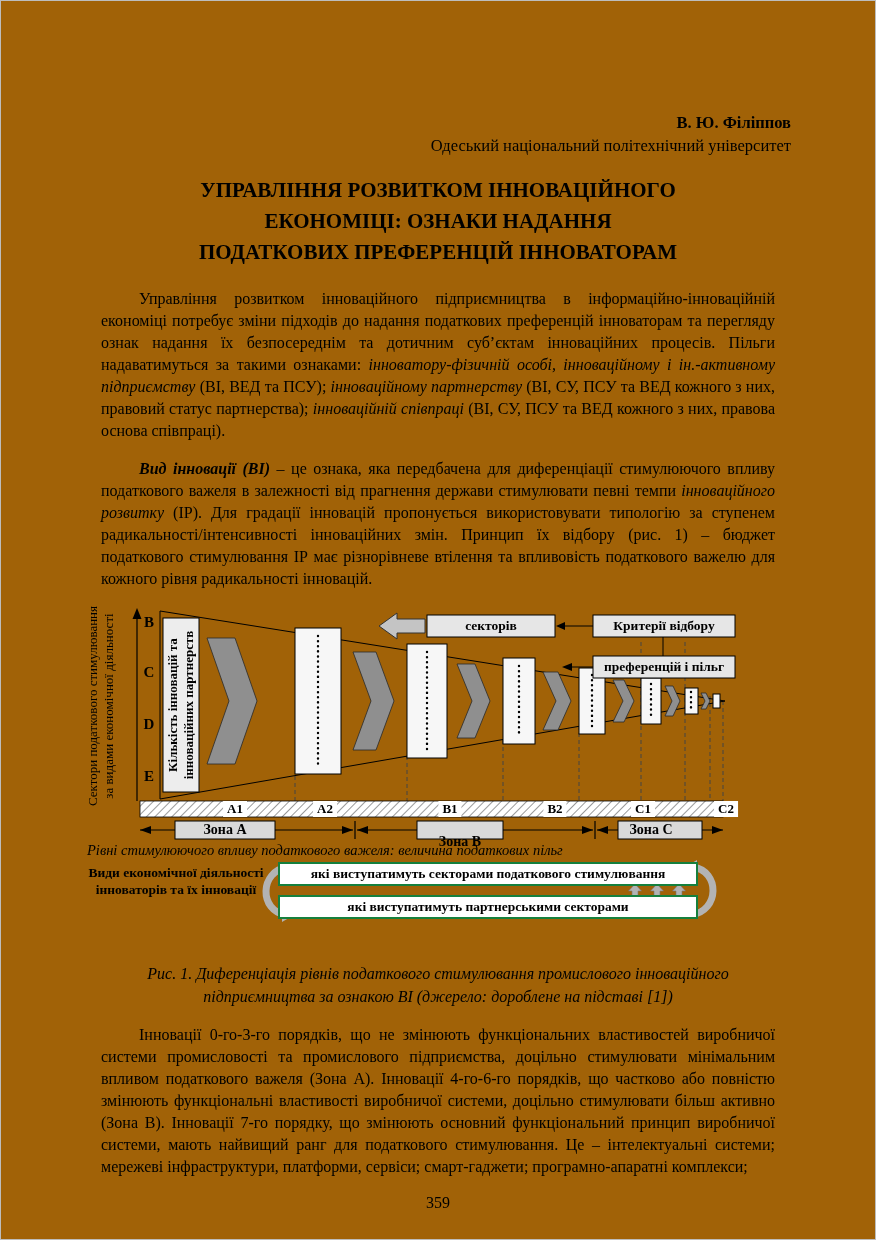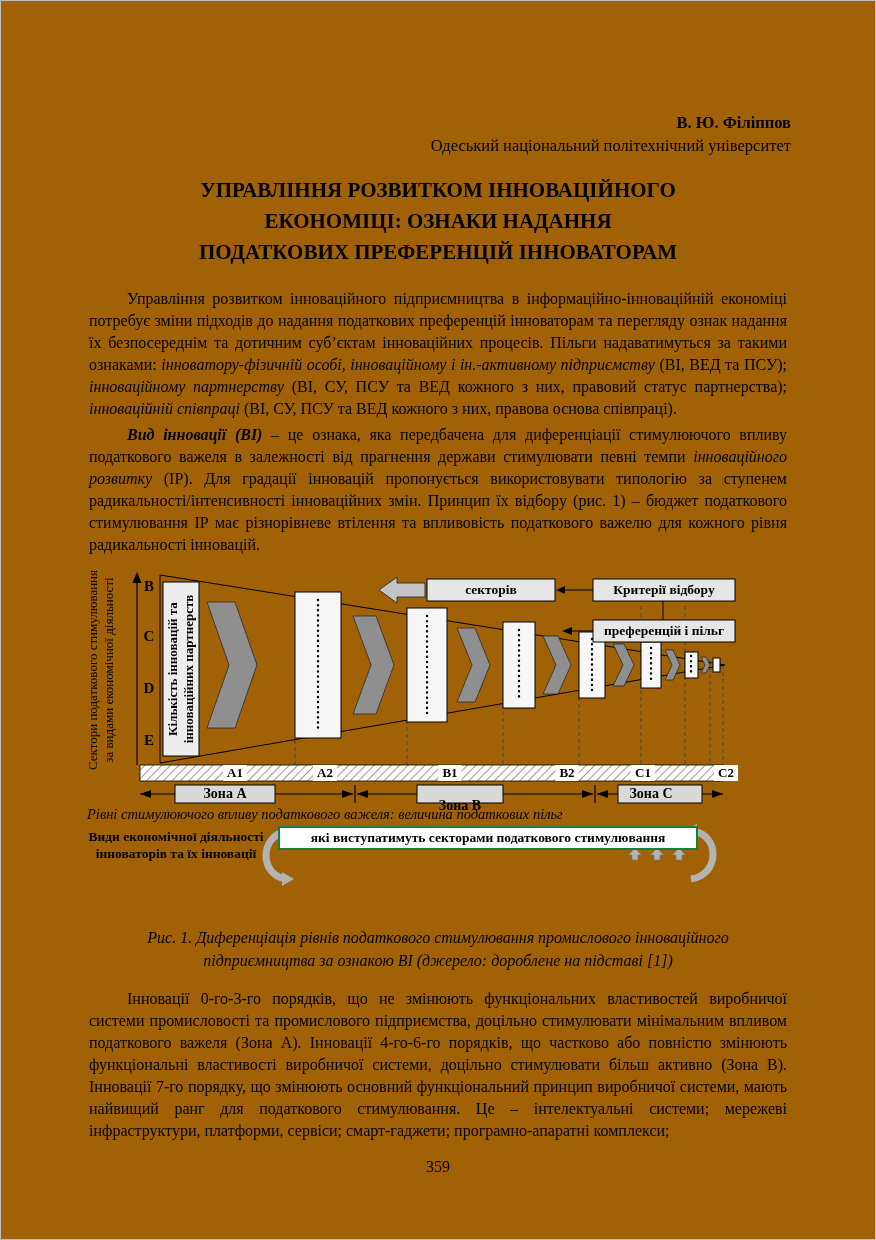--- a/index.html
+++ b/index.html
@@ -5,21 +5,21 @@
   html,body { margin:0; padding:0; background:#ffffff; }
   .page {
     position:relative; width:876px; height:1240px; box-sizing:border-box;
     margin:0 auto; background:#a16207; border:1px solid #bdbdbd;
     padding:110px 84px 0 84px; overflow:hidden;
     font-family:"Liberation Serif", serif; color:#000;
   }
   .header { text-align:right; font-size:16.5px; line-height:23px; }
   .header .author { font-weight:bold; }
   .title { margin-top:18px; text-align:center; font-weight:bold; font-size:21px; line-height:31px; }
-  p.body-par { margin:4px; font-size:16px; line-height:22px; text-align:justify; text-indent:38px; }
+  p.body-par { margin:16px; font-size:16px; line-height:22px; text-align:justify; text-indent:38px; }
   p.first { margin-top:20px; }
   .it { font-style:italic; }
   .bi { font-style:italic; font-weight:bold; }
   .fig { position:relative; width:706px; height:338px; margin-top:14px; }
   .fig svg { position:absolute; left:0; top:0; }
   .ft { position:absolute; font-family:"Liberation Serif", serif; }
   .rot { transform:rotate(-90deg); text-align:center; }
   .axisletter { width:16px; text-align:center; font-weight:bold; font-size:15px; left:56px; }
   .topbox { height:22px; line-height:22px; text-align:center; font-weight:bold; font-size:13.5px; }
   .seg { top:195px; height:16px; line-height:15px; transform:translateX(-50%); background:#ffffff; padding:0 4px; font-weight:bold; font-size:13px; }
@@ -162,33 +162,34 @@
     <div class="ft axisletter" style="top:110px;">D</div>
     <div class="ft axisletter" style="top:162px;">E</div>
 
     <div class="ft topbox" style="left:342px; top:9px; width:128px;">секторів</div>
     <div class="ft topbox" style="left:508px; top:9px; width:142px;">Критерії відбору</div>
     <div class="ft topbox" style="left:508px; top:50px; width:142px;">преференцій і пільг</div>
 
     <div class="ft seg" style="left:150px;">A1</div>
     <div class="ft seg" style="left:240px;">A2</div>
     <div class="ft seg" style="left:365px;">B1</div>
-    <div class="ft seg" style="left:470px;margin-left:12px;">B2</div>
+    <div class="ft seg" style="left:470px;">B2</div>
     <div class="ft seg" style="left:558px;">C1</div>
     <div class="ft seg" style="left:608px;margin-left:33px;">C2</div>
 
     <div class="ft zone" style="left:90px; width:100px;">Зона А</div>
     <div class="ft zone" style="left:332px; width:86px;margin-top:12px;">Зона В</div>
     <div class="ft zone" style="left:524px; width:84px;">Зона С</div>
 
     <div class="ft" style="left:2px; top:236px; font-style:italic; font-size:14.5px;">Рівні стимулюючого впливу податкового важеля: величина податкових пільг</div>
 
     <div class="ft" style="left:0; top:258px; width:182px; text-align:center; font-weight:bold; font-size:13.5px; line-height:17px;">Види економічної діяльності інноваторів та їх інновації</div>
 
     <div class="ft banner" style="top:256px;">які виступатимуть секторами податкового стимулювання</div>
+    <div class="ft banner" style="top:289px;">які виступатимуть партнерськими секторами</div>
   </div>
 
   <div class="caption">
     <div>Рис. 1. Диференціація рівнів податкового стимулювання промислового інноваційного</div>
     <div>підприємництва за ознакою ВІ (джерело: дороблене на підставі [1])</div>
   </div>
 
   <p class="body-par" style="margin-top:16px;"><span>Інновації 0-го-3-го порядків, що не змінюють функціональних властивостей виробничої системи промисловості та промислового підприємства, доцільно стимулювати мінімальним впливом податкового важеля (Зона А). Інновації 4-го-6-го порядків, що частково або повністю змінюють функціональні властивості виробничої системи, доцільно стимулювати більш активно (Зона В). Інновації 7-го порядку, що змінюють основний функціональний принцип виробничої системи, мають найвищий ранг для податкового стимулювання. Це – інтелектуальні системи; мережеві інфраструктури, платформи, сервіси; смарт-гаджети; програмно-апаратні комплекси;</span></p>
 
   <div class="pagenum">359</div>

